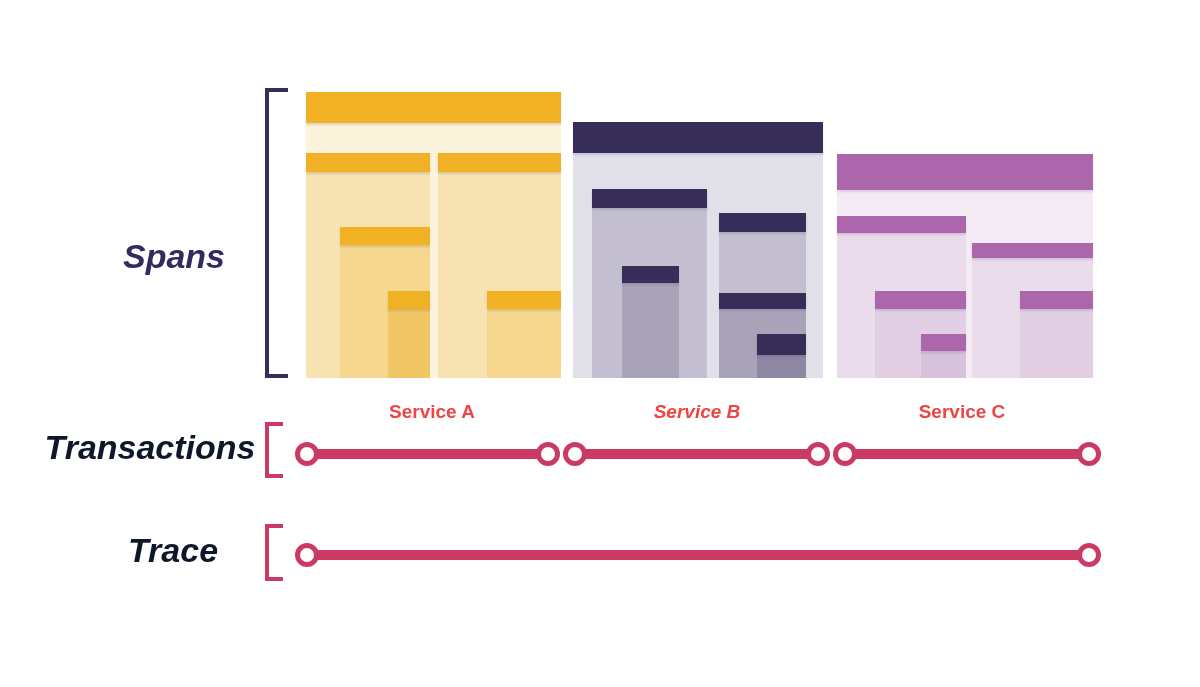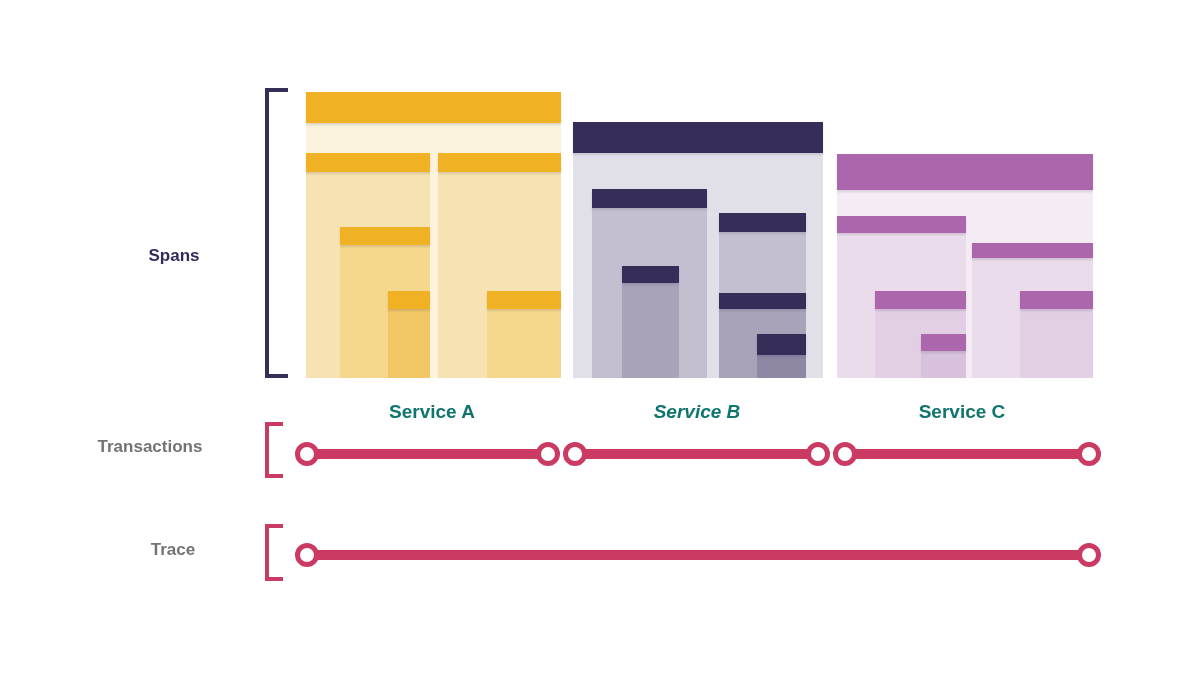--- a/index.html
+++ b/index.html
@@ -8,25 +8,26 @@
     width: 1200px;
     height: 687px;
     background: #ffffff;
     font-family: "Liberation Sans", sans-serif;
     overflow: hidden;
   }
   .row-label {
     position: absolute;
     transform: translate(-50%, -50%);
     font-weight: bold;
-    font-size: 17px;
+    font-size: 34px;
     white-space: nowrap;
+    font-style: italic;
   }
   .navy-text { color: #332B5E; }
-  .red-text  { color: #737373; }
+  .red-text  { color: #0f172a; }
   #spans-label        { left: 174px; top: 256px; }
   #transactions-label { left: 150px; top: 447px; }
   #trace-label        { left: 173px; top: 550px; }
 
   .bracket {
     position: absolute;
     border-style: solid;
     border-right: none;
   }
   .bracket-navy { border-color: #362E59; border-width: 4px; }
@@ -34,21 +35,21 @@
   #spans-bracket        { left: 265px; top: 88px;  width: 19px; height: 282px; }
   #transactions-bracket { left: 265px; top: 422px; width: 14px; height: 48px; }
   #trace-bracket        { left: 265px; top: 524px; width: 14px; height: 49px; }
 
   .service-label {
     position: absolute;
     top: 412px;
     transform: translate(-50%, -50%);
     font-weight: bold;
     font-size: 19px;
-    color: #0f766e;
+    color: #ef4444;
     white-space: nowrap;
   }
   #service-label-0 { left: 432px; }
   #service-label-1 { left: 697px; font-style: italic; }
   #service-label-2 { left: 962px; }
 
   .span-bar  { position: absolute; box-shadow: 0 2px 2px rgba(60,50,90,0.15); }
   .span-body { position: absolute; }
 
   .tx-line {

